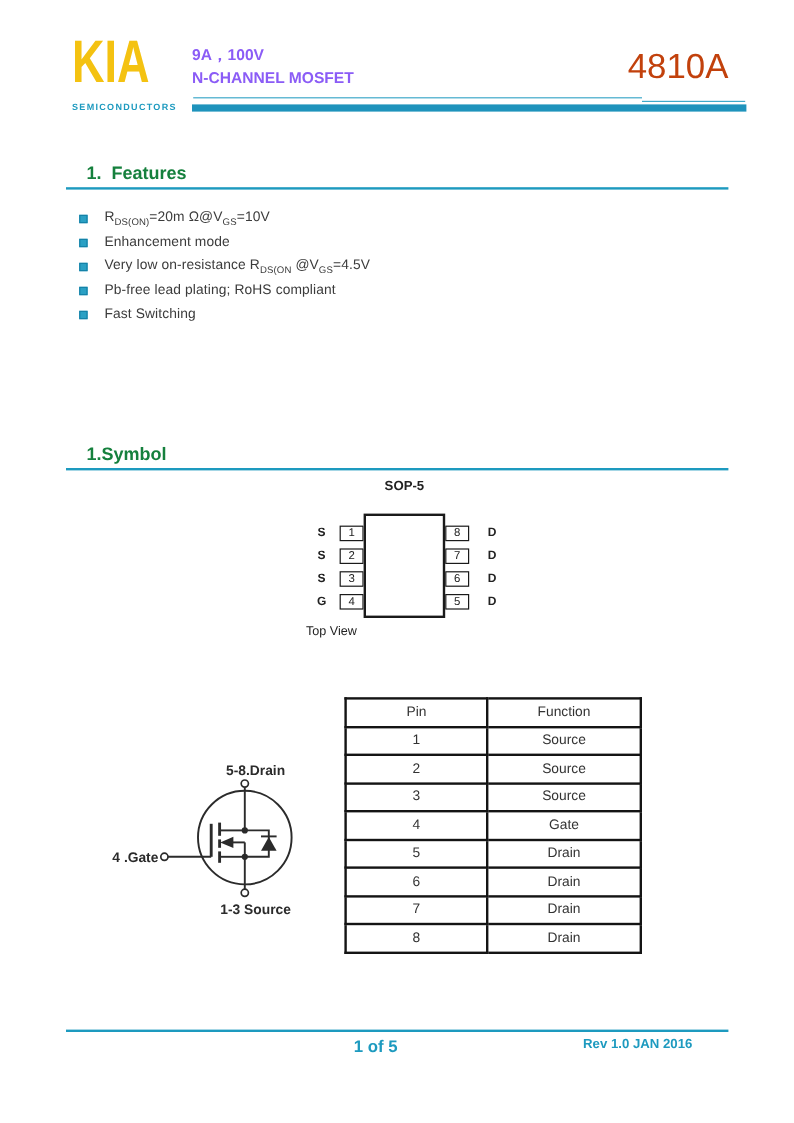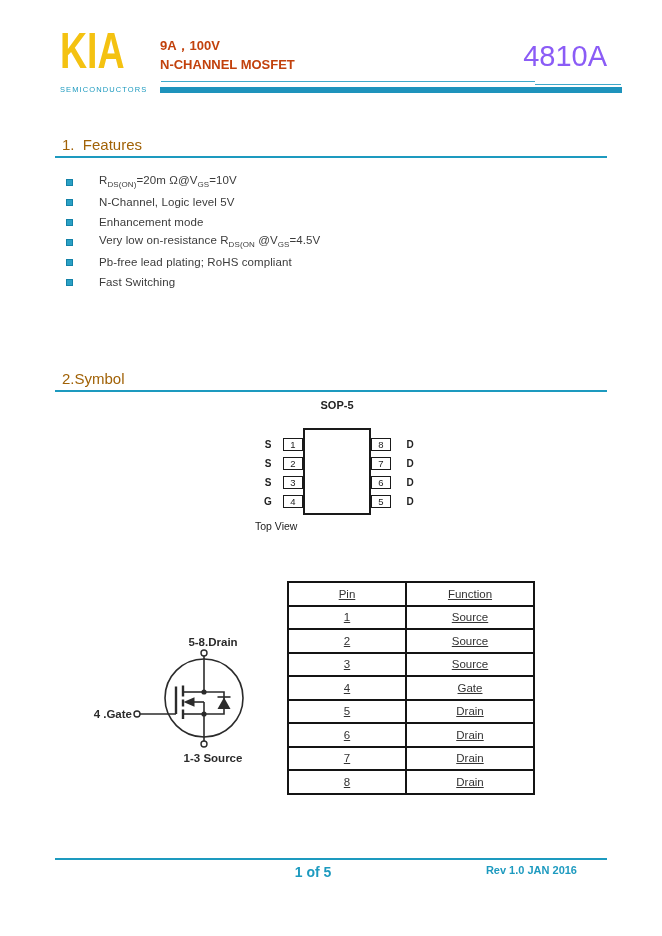--- a/index.html
+++ b/index.html
@@ -8,49 +8,49 @@
     font-family:"Liberation Sans", sans-serif; overflow:hidden;
   }
   
   .logo {
     position:absolute; left:60px; top:26px;
     font-size:50px; font-weight:bold; color:#F4C211; letter-spacing:0;
     transform:scaleX(0.75); transform-origin:left top; line-height:1;
   }
   .logo-sub {
     position:absolute; left:60px; top:85px;
-    font-size:7.5px; font-weight:400; color:#1D9ABF; letter-spacing:1.1px;
+    font-size:7.5px; font-weight:700; color:#1D9ABF; letter-spacing:1.1px;
   }
   .header-subtitle {
     position:absolute; left:160px; top:36px;
-    font-size:13px; font-weight:bold; color:#c2410c; line-height:19px;
+    font-size:13px; font-weight:bold; color:#8b5cf6; line-height:19px;
   }
   .part-number {
     position:absolute; right:55px; top:40px;
-    font-size:29px; font-weight:400; color:#8b5cf6;
+    font-size:29px; font-weight:400; color:#c2410c;
   }
   .hdr-thin-line-1 { position:absolute; left:161px; top:81px; width:374px; height:1px; background:#1D9ABF; opacity:0.85; }
   .hdr-thin-line-2 { position:absolute; left:535px; top:84px; width:86px; height:1px; background:#1D9ABF; opacity:0.85; }
   .hdr-thick-bar  { position:absolute; left:160px; top:87px; width:462px; height:6px; background:#1E93BC; }
 
   
   .section-heading {
-    position:absolute; left:62px;
-    font-size:15px; font-weight:normal; color:#a16207; white-space:pre;
+    position:absolute; left:72px;
+    font-size:15px; font-weight:bold; color:#15803d; white-space:pre;
   }
   .section-rule { position:absolute; left:55px; width:552px; height:1.5px; background:#1D9ABF; }
 
   
   .features-list { position:absolute; left:66px; top:172px; }
   .feature-item { display:flex; align-items:center; height:20px; }
   .bullet {
     width:7px; height:7px; background:#2AA0C4; border:1px solid #1482A8;
     box-sizing:border-box; margin-right:14px; flex:none;
   }
-  .feature-text { font-size:11.5px; color:#3b3b3b; letter-spacing:0.1px;margin-left:12px; }
+  .feature-text { font-size:11.5px; color:#3b3b3b; letter-spacing:0.1px; }
   .feature-text sub { font-size:8px; }
 
   
   .pkg-name {
     position:absolute; left:255px; top:399px; width:164px; text-align:center;
     font-size:11px; font-weight:bold; color:#222;
   }
   .pkg-body {
     position:absolute; left:303px; top:428px; width:68px; height:87px;
     border:2px solid #1a1a1a; box-sizing:border-box; background:#fff;
@@ -80,21 +80,21 @@
   .symbol-svg .terminal { fill:#fff; stroke:#2b2b2b; stroke-width:1.4; }
   .symbol-svg .solid { fill:#2b2b2b; stroke:none; }
 
   
   .pin-table {
     position:absolute; left:287px; top:581px; width:246px;
     border-collapse:collapse; table-layout:fixed;
   }
   .pin-table th, .pin-table td {
     border:2px solid #141414; height:21.5px; padding:0;
-    font-size:11.5px; font-weight:normal; color:#333; text-align:center;text-decoration:underline;
+    font-size:11.5px; font-weight:normal; color:#333; text-align:center;
   }
   .pin-table col.c1 { width:118px; }
   .pin-table col.c2 { width:128px; }
 
   
   .footer-rule { position:absolute; left:55px; top:858px; width:552px; height:1.5px; background:#1D9ABF; }
   .footer-page {
     position:absolute; left:55px; top:864px; width:516px; text-align:center;
     font-size:14px; font-weight:bold; color:#1D9ABF;
   }
@@ -121,41 +121,37 @@
 
   <div class="section-heading" style="top:136px;">1.  Features</div>
   <div class="section-rule" style="top:156px;"></div>
   <div class="features-list">
       <div class="feature-item">
         <span class="bullet"></span>
         <span class="feature-text"><span>R</span><sub>DS(ON)</sub><span>=20m Ω@V</span><sub>GS</sub><span>=10V</span></span>
       </div>
       <div class="feature-item">
         <span class="bullet"></span>
-        <span class="feature-text"><span>N-Channel, Logic level 5V</span></span>
-      </div>
-      <div class="feature-item">
-        <span class="bullet"></span>
         <span class="feature-text"><span>Enhancement mode</span></span>
       </div>
       <div class="feature-item">
         <span class="bullet"></span>
         <span class="feature-text"><span>Very low on-resistance R</span><sub>DS(ON</sub><span> @V</span><sub>GS</sub><span>=4.5V</span></span>
       </div>
       <div class="feature-item">
         <span class="bullet"></span>
         <span class="feature-text"><span>Pb-free lead plating; RoHS compliant</span></span>
       </div>
       <div class="feature-item">
         <span class="bullet"></span>
         <span class="feature-text"><span>Fast Switching</span></span>
       </div>
     </div>
 
-  <div class="section-heading" style="top:370px;">2.Symbol</div>
+  <div class="section-heading" style="top:370px;">1.Symbol</div>
   <div class="section-rule" style="top:390px;"></div>
 
   <div class="pkg-name">SOP-5</div>
   <div class="pkg-body"></div>
   <div class="pins-left">
       <div class="pin-row">
         <span class="pin-label">S</span>
         <span class="pin-box">1</span>
       </div>
       <div class="pin-row">

